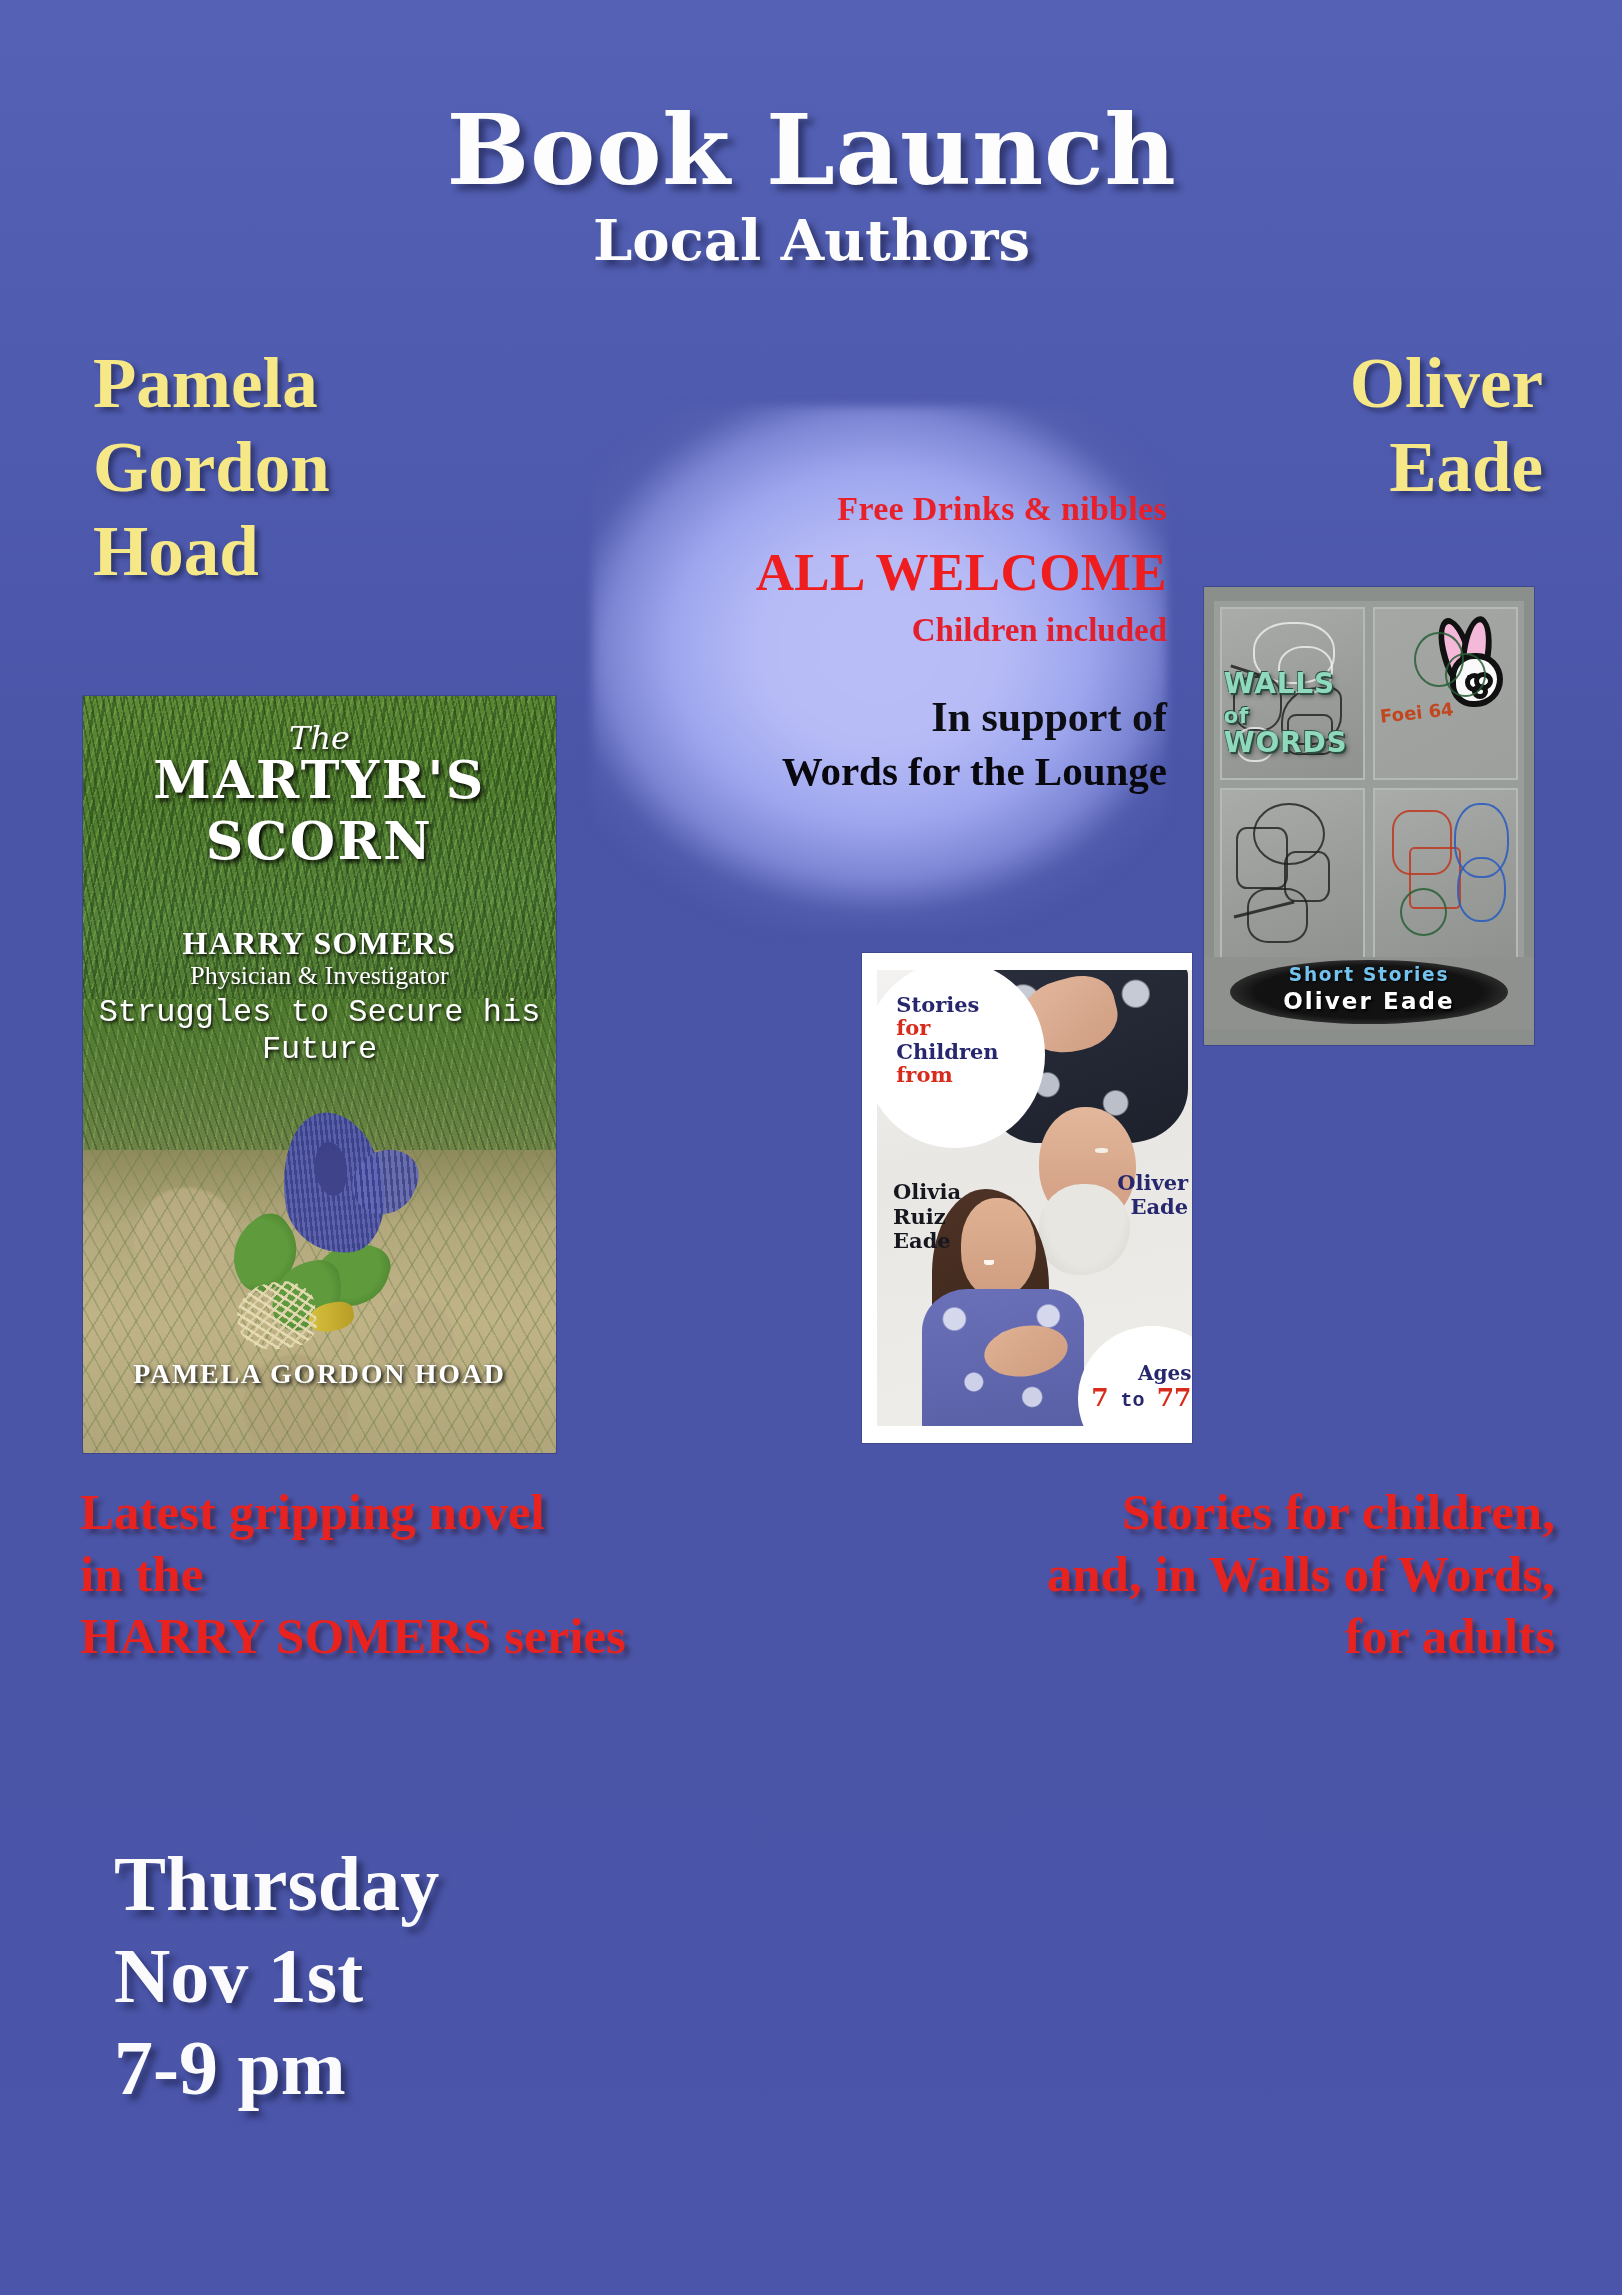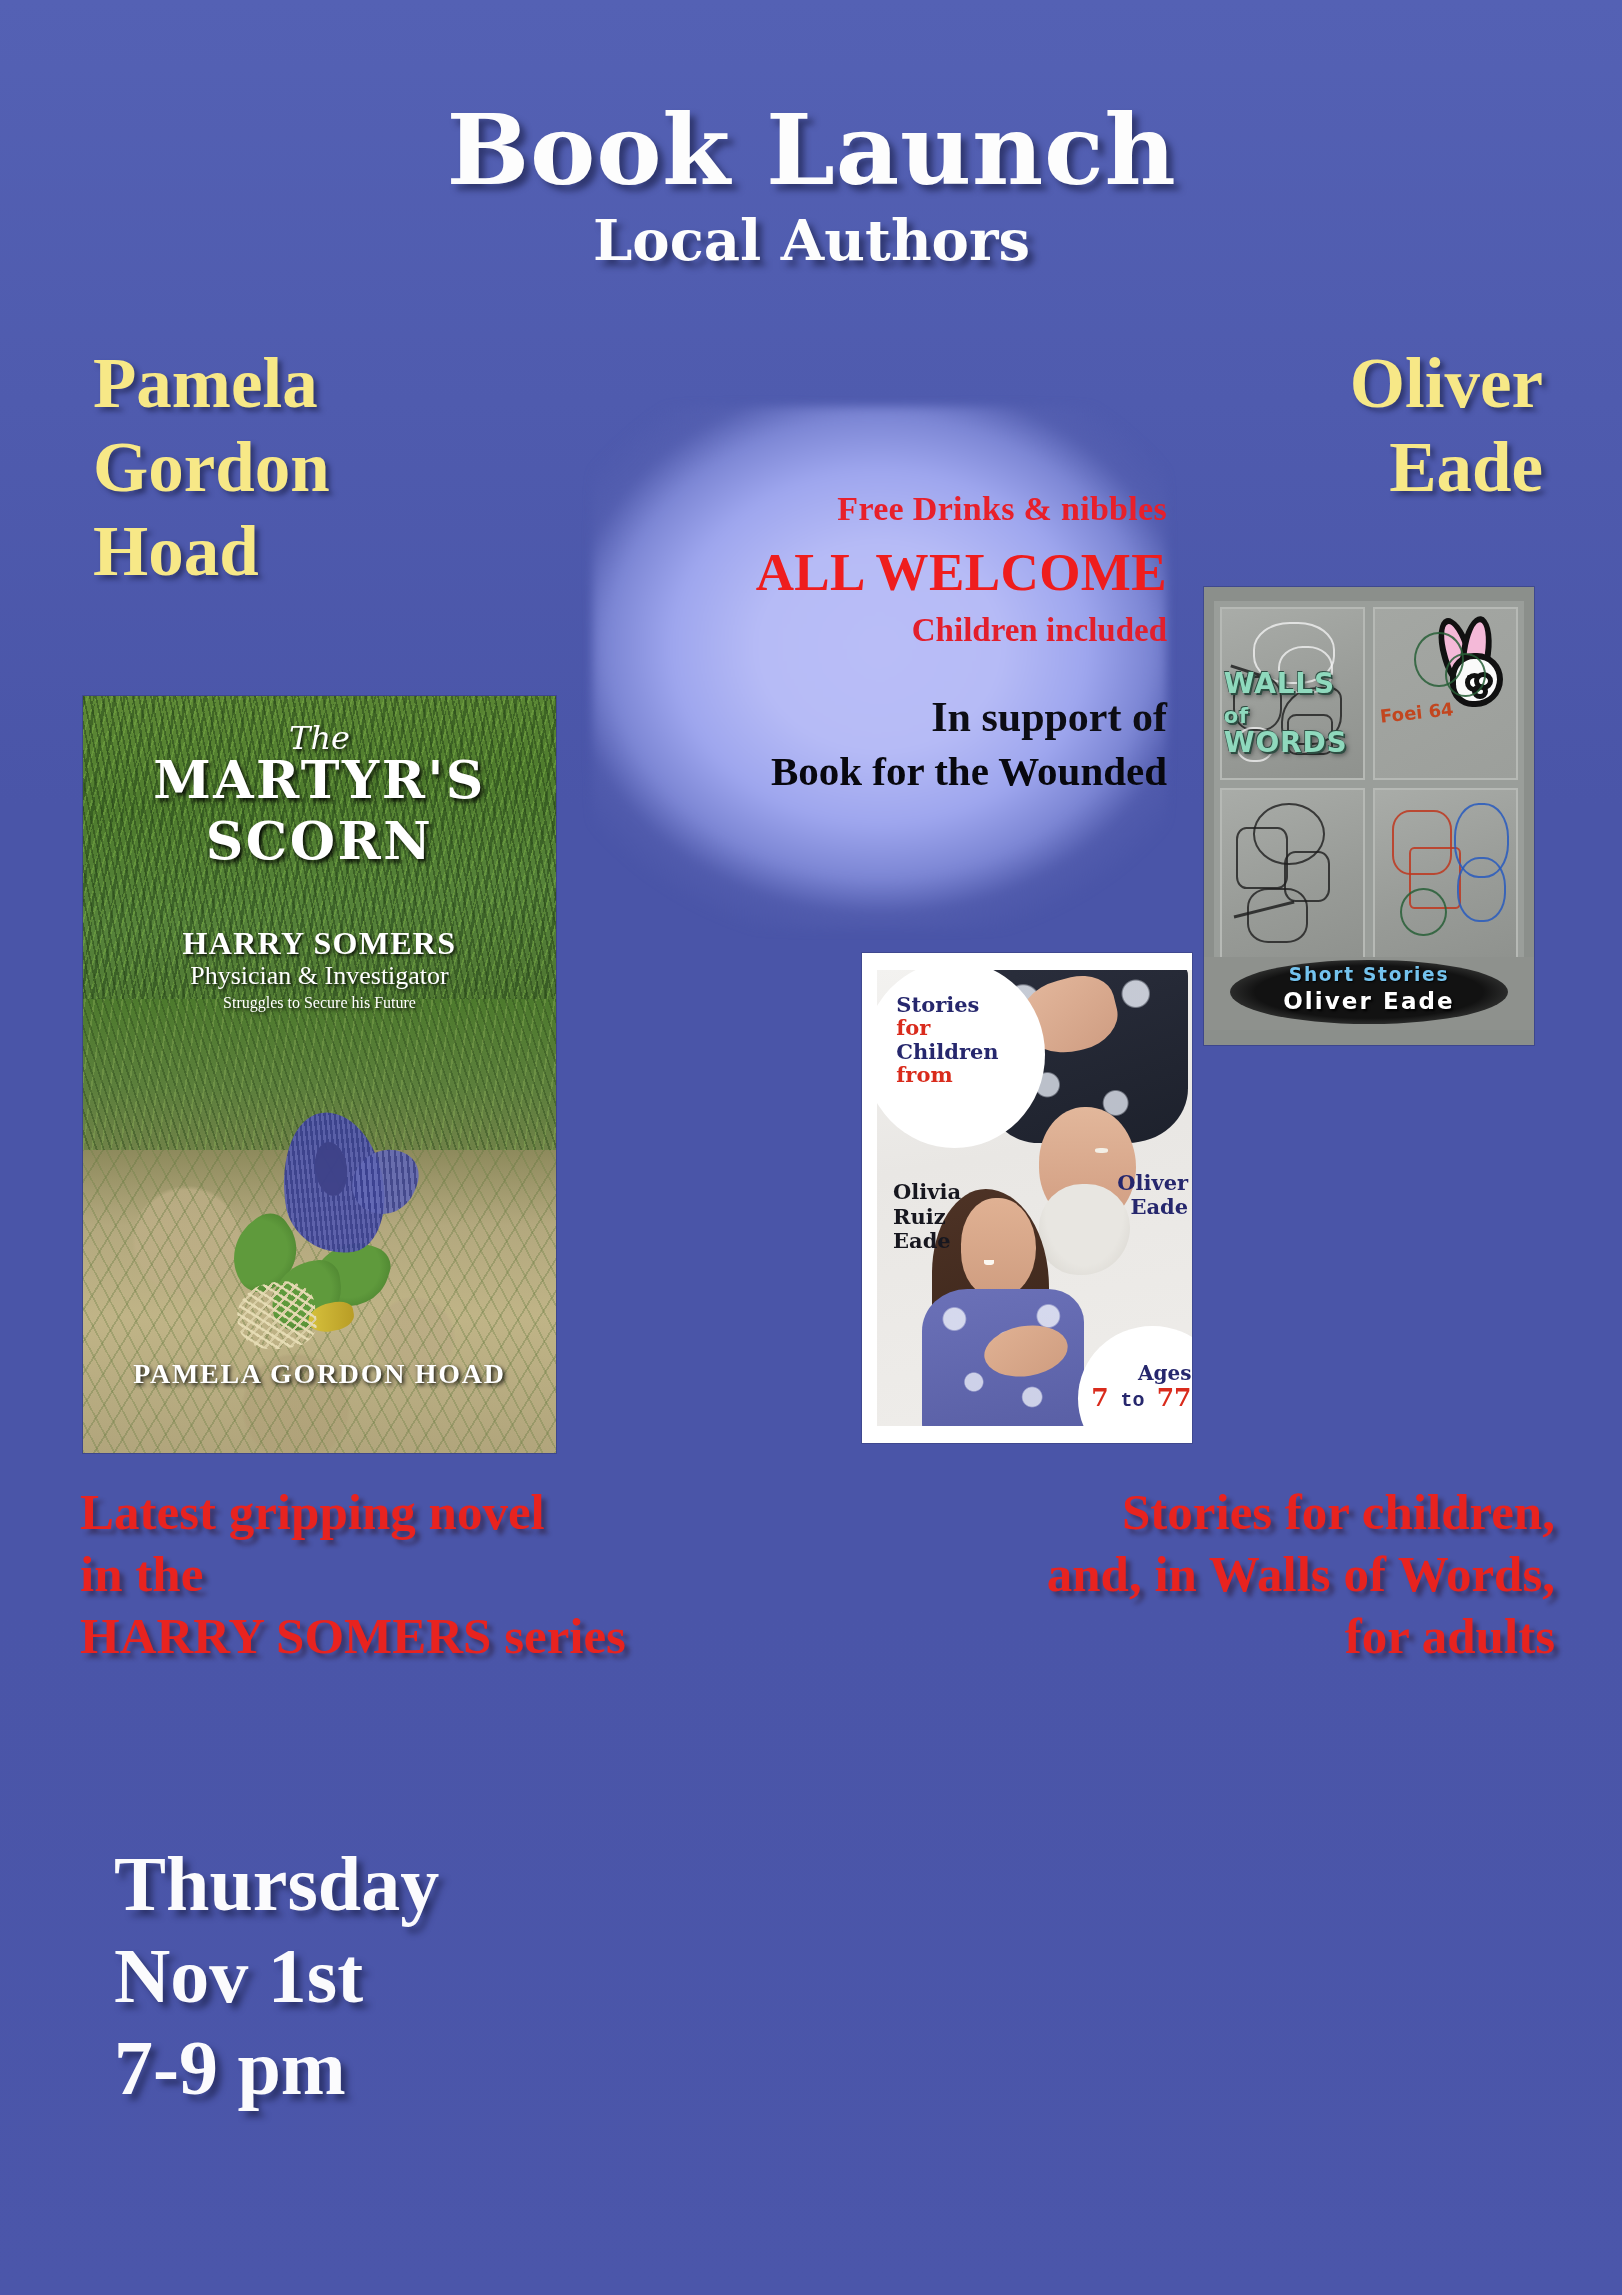--- a/index.html
+++ b/index.html
@@ -186,21 +186,21 @@
   }
   #mc-author{
     top:30.2%;font-family:"Liberation Serif", serif;font-weight:bold;
     font-size:32px;letter-spacing:1.3px;text-shadow:1.7px 1.7px 3.4px rgba(0,0,0,.9);
   }
   #mc-role{
     top:35.0%;font-family:"Liberation Serif", serif;font-size:26px;
     text-shadow:1.7px 1.7px 3.4px rgba(0,0,0,.9);
   }
   #mc-tag{
-    top:39.3%;font-family:Liberation Serif, serif;font-size:16px;
+    top:39.3%;font-family:Liberation Mono, monospace;font-size:32px;
     text-shadow:1.7px 1.7px 3.4px rgba(0,0,0,.9);
   }
   #mc-byline{
     top:87.5%;font-family:"Liberation Serif", serif;font-weight:bold;
     font-size:28px;letter-spacing:1.7px;text-shadow:1.7px 1.7px 4.2px rgba(0,0,0,.95);
   }
 
   
   #cover-walls{
     position:absolute;
@@ -434,21 +434,21 @@
   </div>
 
   <div id="author-left" class="author-name sh-soft">Pamela<br>Gordon<br>Hoad</div>
   <div id="author-right" class="author-name sh-soft">Oliver<br>Eade</div>
 
   <div id="notice">
     <div class="line-free">Free Drinks &amp; nibbles</div>
     <div class="line-allwelcome">ALL WELCOME</div>
     <div class="line-children">Children included</div>
     <div class="line-insupport">In support of</div>
-    <div class="line-charity">Book for the Wounded</div>
+    <div class="line-charity">Words for the Lounge</div>
   </div>
 
   <div id="cover-martyrs">
     <div class="grass-top"></div>
     <div class="grass-mid"></div>
     <div class="soil"></div>
     <div class="bouquet">
       <div class="bq-leaf l1"></div>
       <div class="bq-leaf l2"></div>
       <div class="bq-leaf l3"></div>

